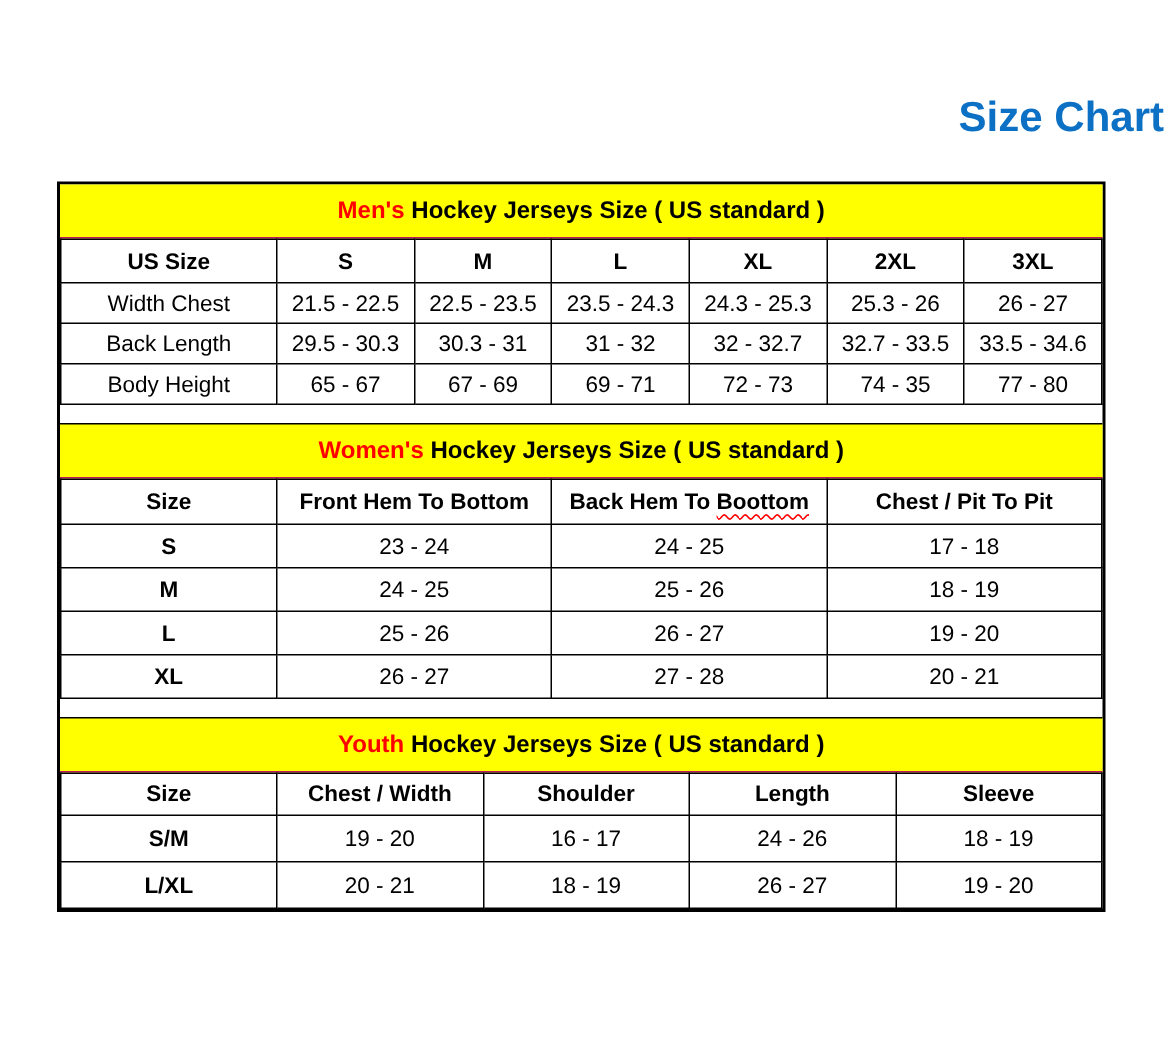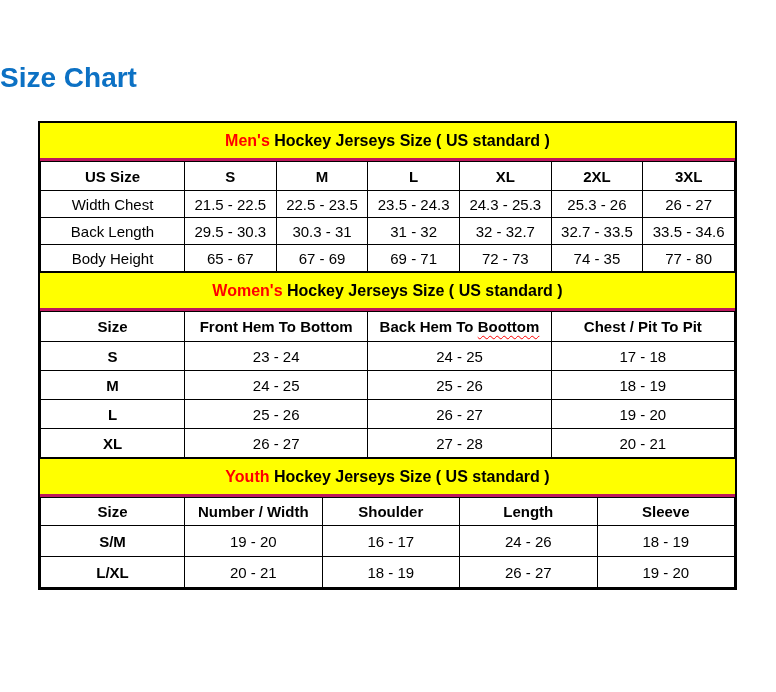--- a/index.html
+++ b/index.html
@@ -7,21 +7,21 @@
     padding: 0;
     width: 776px;
     height: 692px;
     background: #ffffff;
     font-family: "Liberation Sans", sans-serif;
     color: #000;
     overflow: hidden;
   }
   .title {
     margin: 62px 0 0 0;
-    text-align: left;
+    text-align: right;
     font-size: 28px;
     line-height: 32px;
     font-weight: bold;
     color: var(--title-blue, #0C71C4);
     letter-spacing: 0px;
   }
   .chart {
     margin: 27px 0 0 38px;
     width: 699px;
     border: 2px solid #000;
@@ -29,23 +29,23 @@
     background: #fff;
   }
   .band {
     background: var(--band-yellow, #FFFF00);
     height: 35px;
     display: flex;
     align-items: center;
     justify-content: center;
     font-size: 16px;
     font-weight: bold;
-    border-bottom: 3px solid #be185d;
-  }
-  .band.mid { border-top: 1px solid #000; }
+    border-bottom: 1px solid #be185d;
+  }
+  .band.mid { border-top: 1px solid #000; margin-top: 12px; }
   .band .hl { color: var(--hl-red, #FF0000); white-space: pre; }
   .band .rest { color: #000; white-space: pre; }
   table {
     width: 100%;
     border-collapse: collapse;
     table-layout: fixed;
   }
   th, td {
     border: 1px solid #000;
     text-align: center;
@@ -181,21 +181,21 @@
       <span class="hl">Youth</span>
         <span class="rest"> Hockey Jerseys Size ( US standard )</span>
     </div>
     <table data-section="2">
       <colgroup>
           <col class="c-label">
         </colgroup>
     <thead>
           <tr>
             <th>Size</th>
-            <th>Number / Width</th>
+            <th>Chest / Width</th>
             <th>Shoulder</th>
             <th>Length</th>
             <th>Sleeve</th>
           </tr>
         </thead>
         <tbody>
           <tr>
             <td class="bold-label">S/M</td>
             <td>19 - 20</td>
             <td>16 - 17</td>

